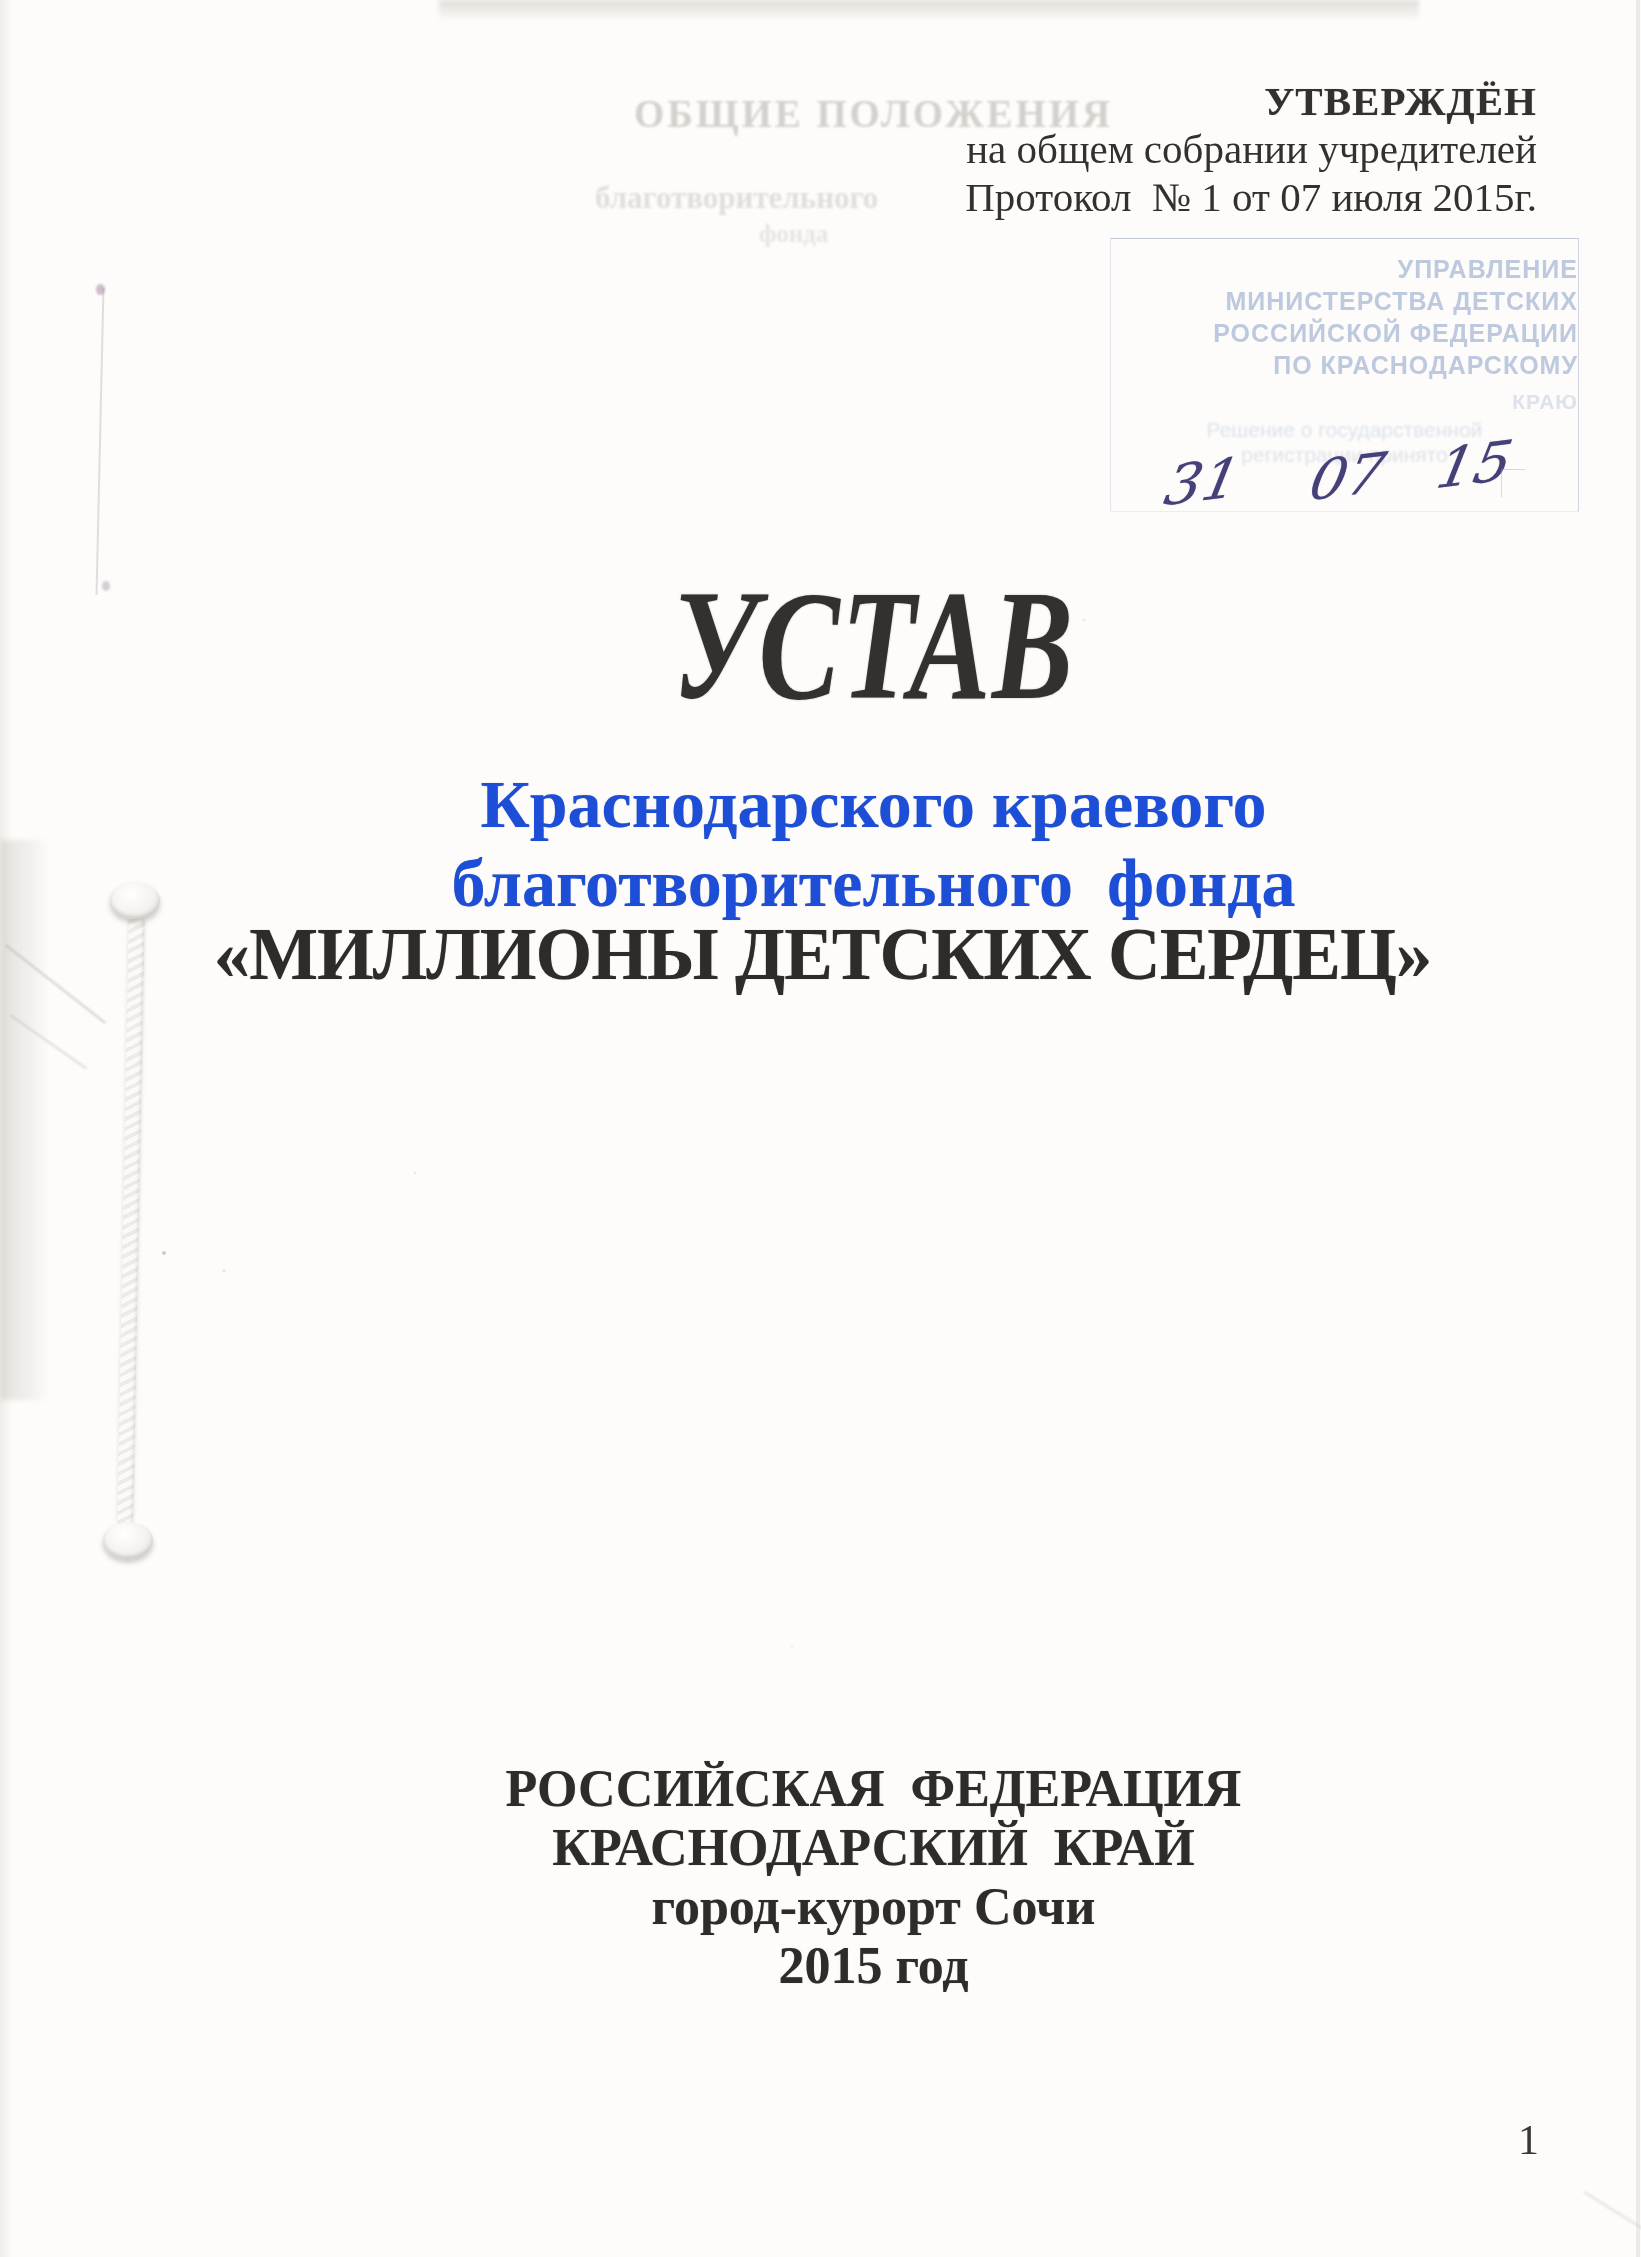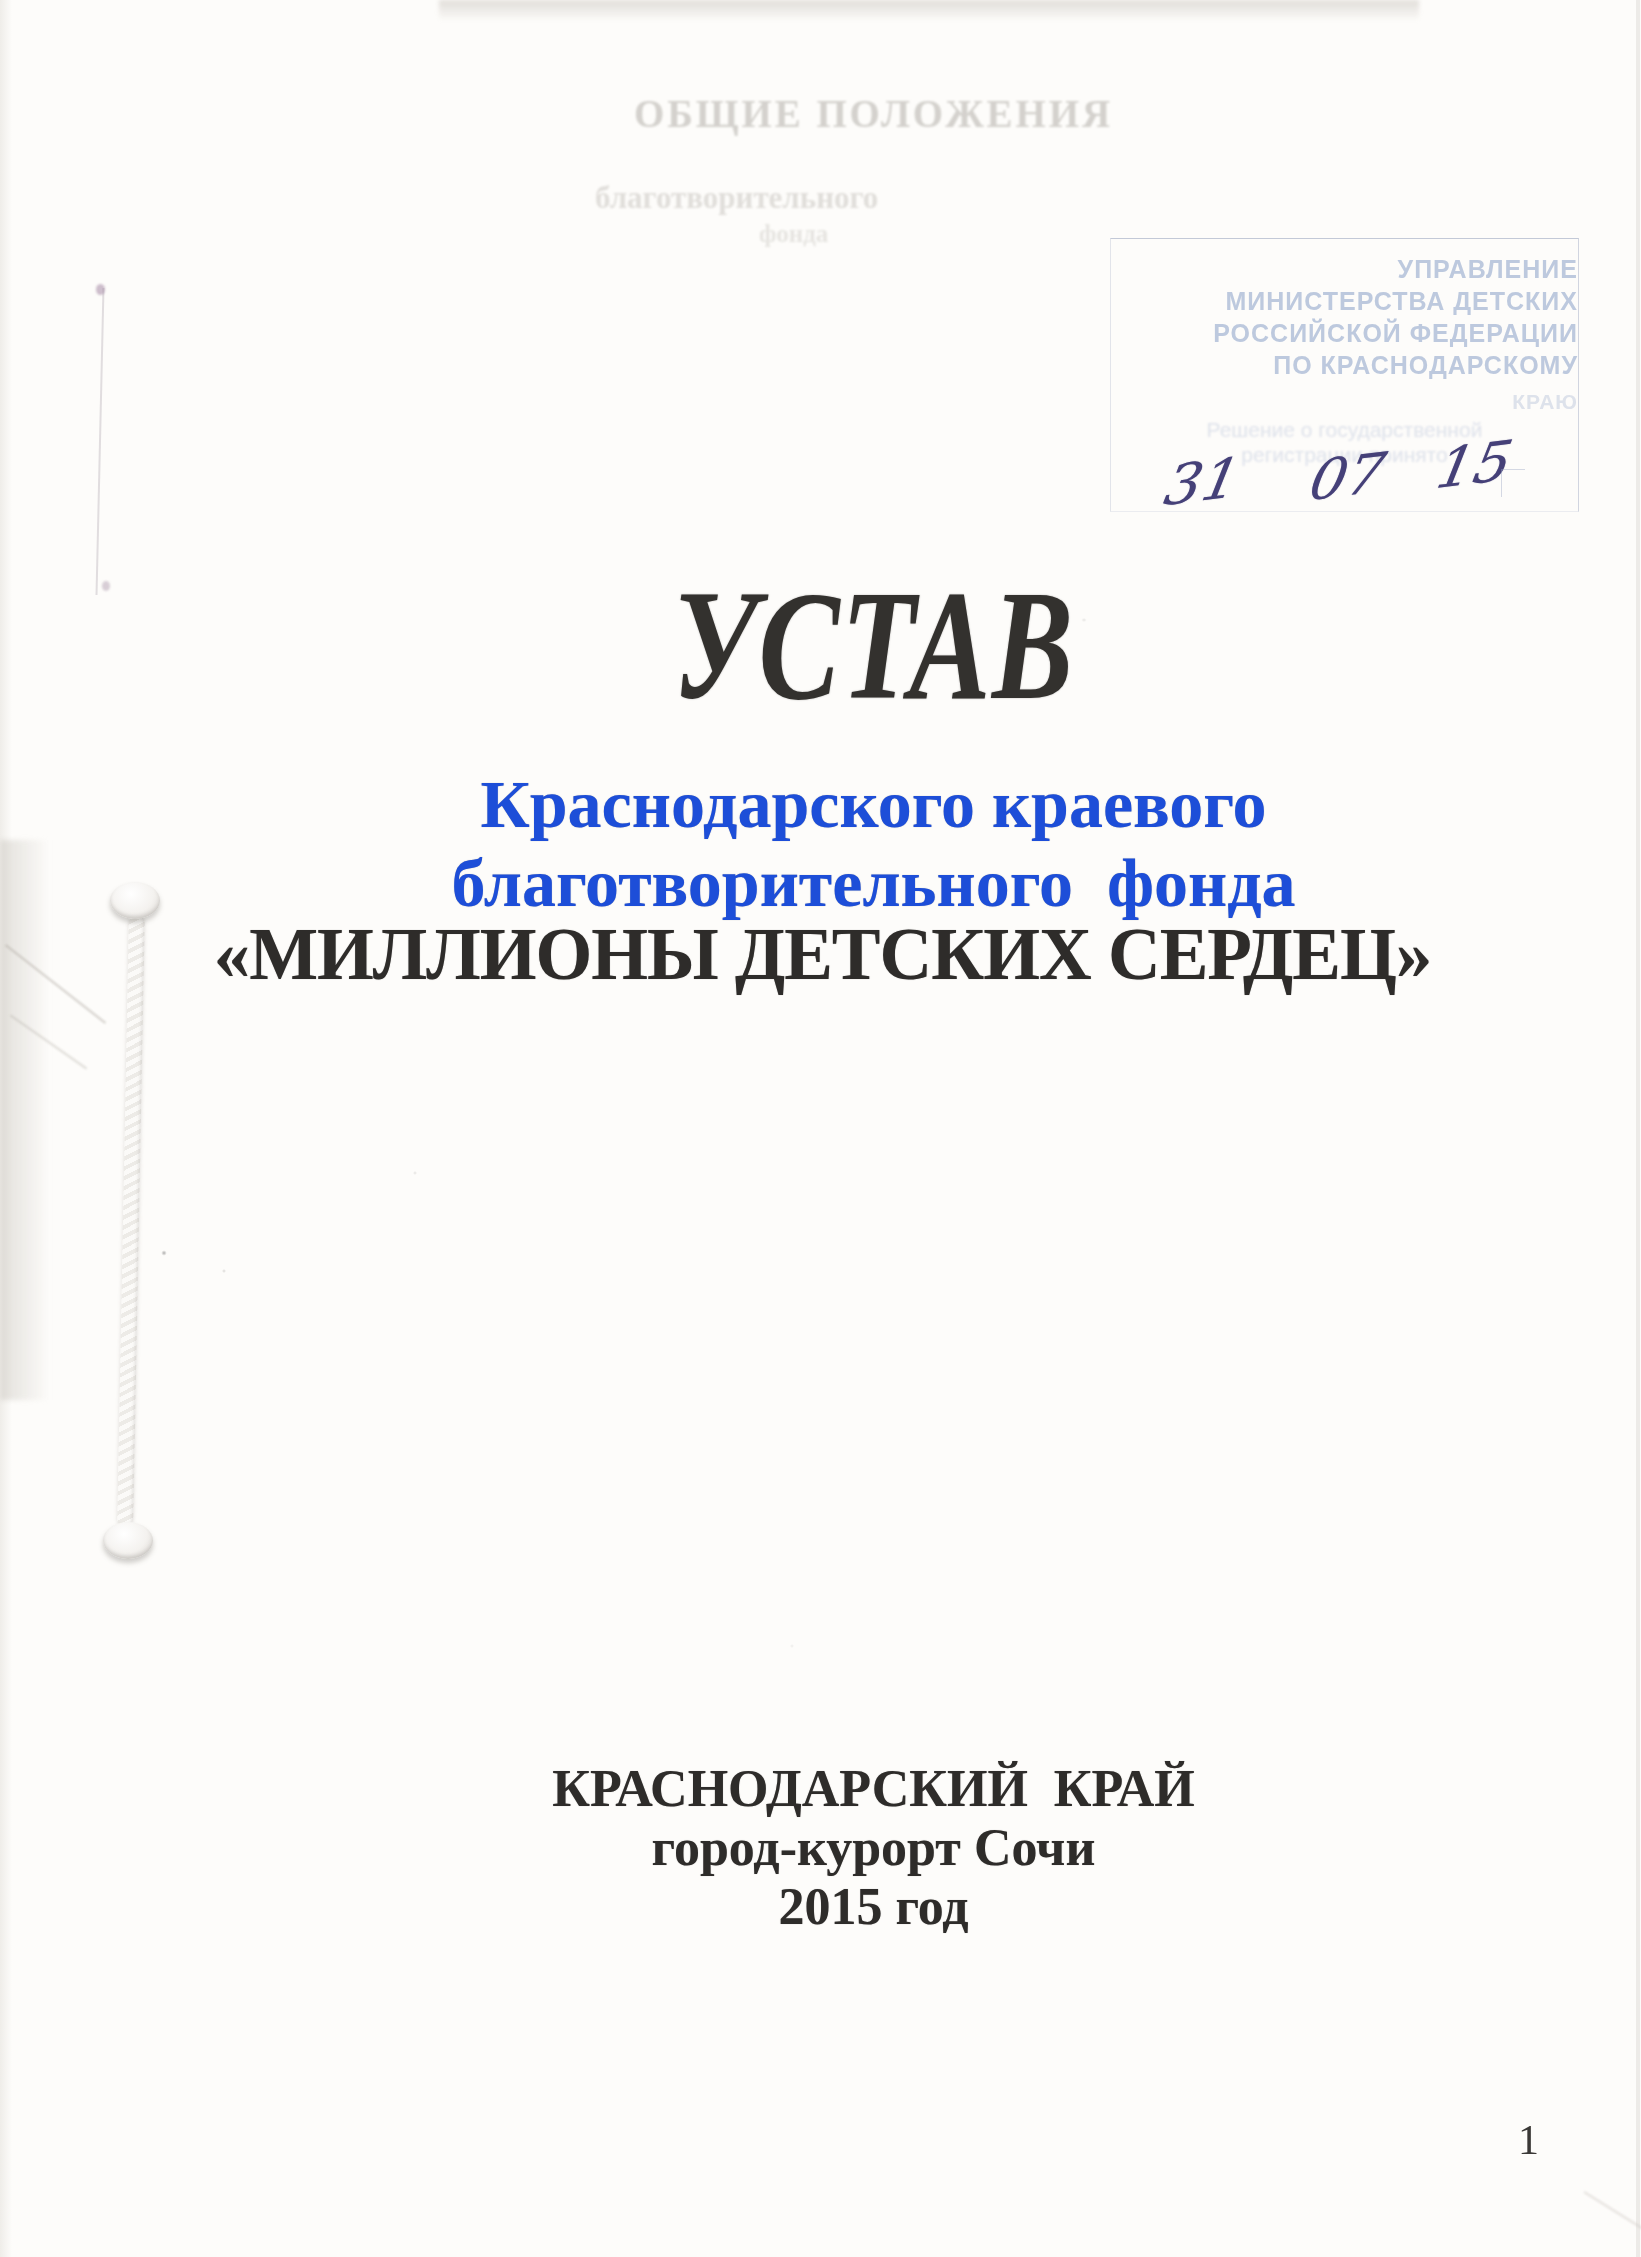--- a/index.html
+++ b/index.html
@@ -114,20 +114,25 @@
   <div class="abs scratch-dot-a"></div>
   <div class="abs scratch-dot-b"></div>
   <div class="abs right-edge"></div>
   <div class="abs corner-fold"></div>
   <div class="abs specks"></div>
 
   <div class="abs ghost ghost-heading">ОБЩИЕ ПОЛОЖЕНИЯ</div>
   <div class="abs ghost ghost-frag1">благотворительного</div>
   <div class="abs ghost ghost-frag2">фонда</div>
 
+  <div class="abs approval">
+    <div class="status">УТВЕРЖДЁН</div>
+    <div>на общем собрании учредителей</div>
+    <div class="pre">Протокол  № 1 от 07 июля 2015г.</div>
+  </div>
 
   <div class="abs stamp">
     <div class="stamp-org">УПРАВЛЕНИЕ</div>
     <div class="stamp-org" style="margin-top:0">МИНИСТЕРСТВА ДЕТСКИХ</div>
     <div class="stamp-org" style="margin-top:0">РОССИЙСКОЙ ФЕДЕРАЦИИ</div>
     <div class="stamp-org" style="margin-top:0">ПО КРАСНОДАРСКОМУ</div>
     <div class="stamp-org faint" style="margin-top:8px;font-size:21px;line-height:25px">КРАЮ</div>
     <div class="stamp-decision">Решение о государственной</div>
     <div class="stamp-decision" style="margin-top:0">регистрации принято</div>
     <span class="hand hand-day">31</span>
@@ -137,20 +142,21 @@
   </div>
 
   <div class="abs doc-title">УСТАВ</div>
   <div class="abs subtitle">
     <div>Краснодарского краевого</div>
     <div class="pre">благотворительного  фонда</div>
   </div>
   <div class="abs org-name">«МИЛЛИОНЫ ДЕТСКИХ СЕРДЕЦ»</div>
 
   <div class="abs imprint">
+    <div class="pre">РОССИЙСКАЯ  ФЕДЕРАЦИЯ</div>
     <div class="pre">КРАСНОДАРСКИЙ  КРАЙ</div>
     <div>город-курорт Сочи</div>
     <div>2015 год</div>
   </div>
 
   <div class="abs string"></div>
   <div class="abs rivet rivet-top"></div>
   <div class="abs rivet rivet-bottom"></div>
 
   <div class="abs page-num">1</div>

